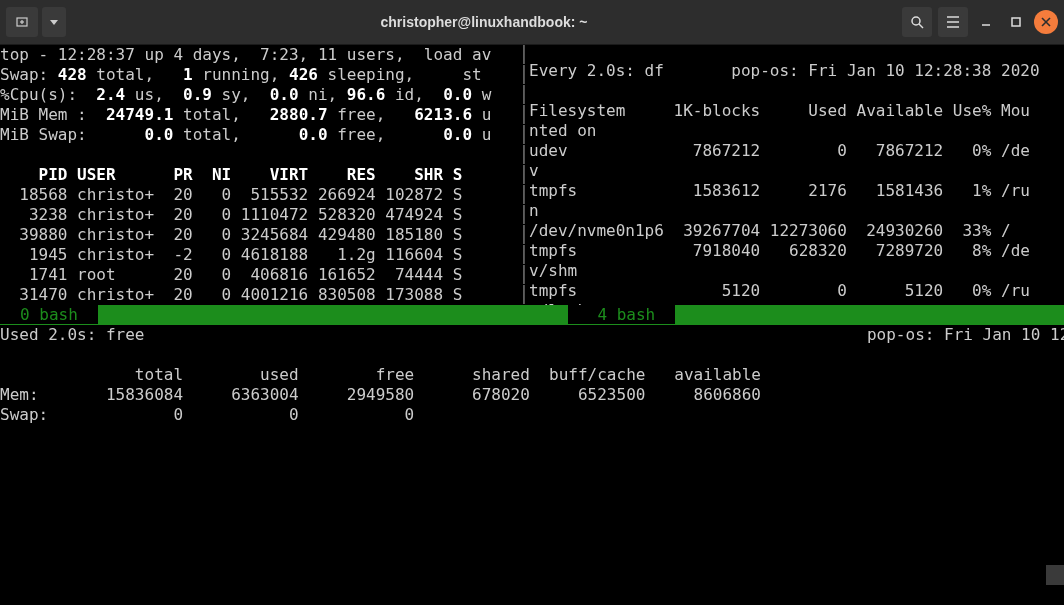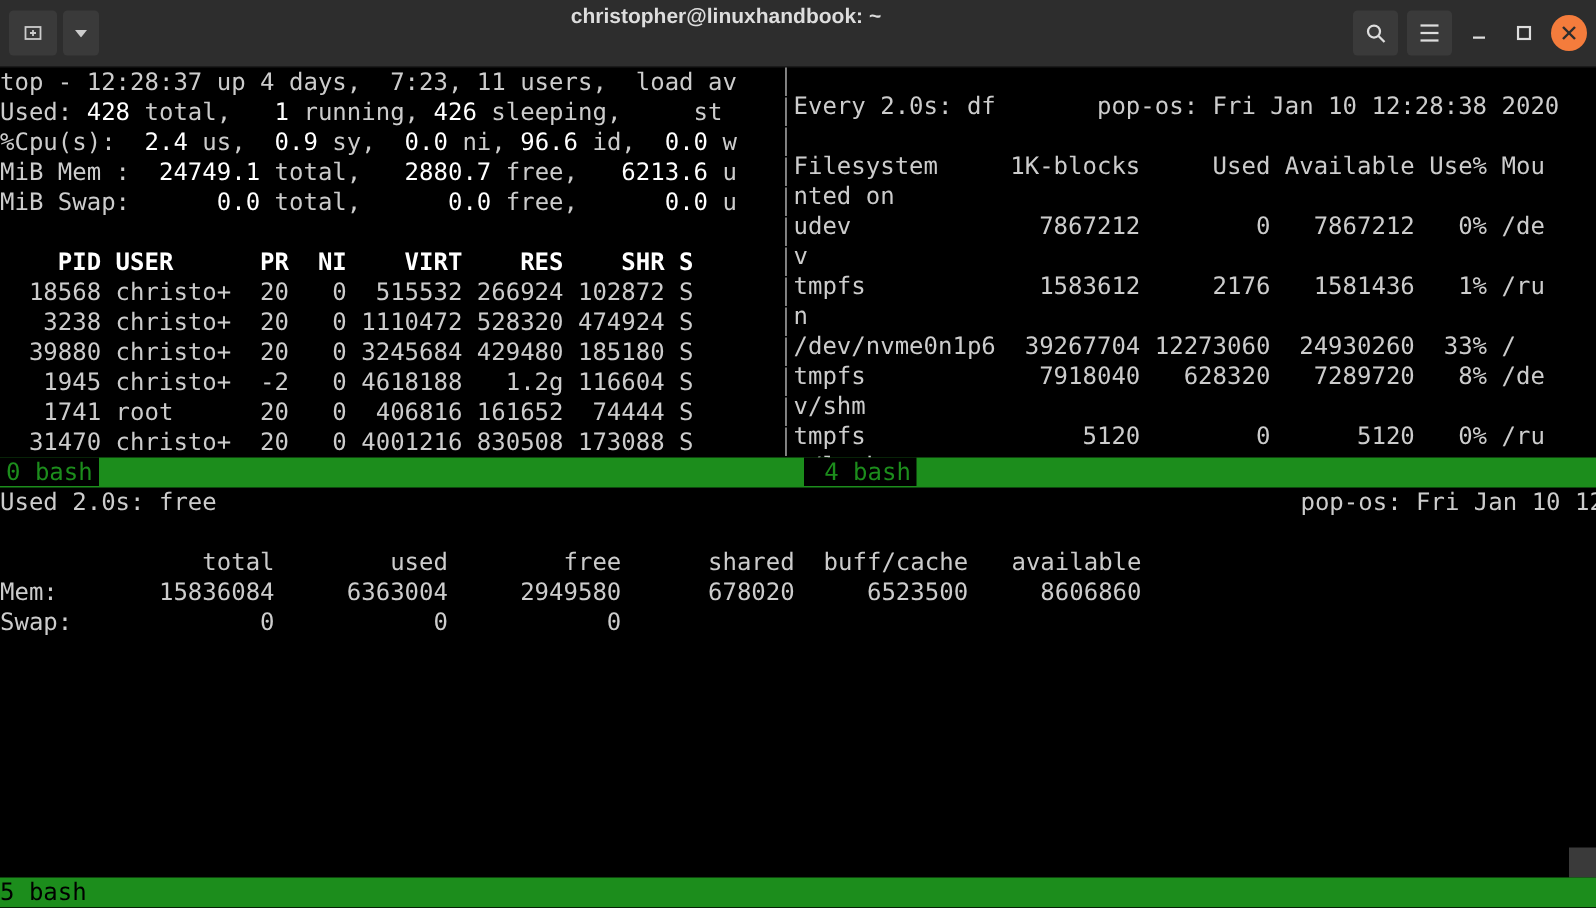--- a/index.html
+++ b/index.html
@@ -1,34 +1,34 @@
 <!DOCTYPE html>
 <html><head>
 <meta charset="utf-8">
 <style>
 html,body{margin:0;padding:0;width:1064px;height:605px;background:#000;font-family:monospace;font-size:16px;line-height:20px;color:#ccc;overflow:hidden}
-.titlebar{height:44px;background:#2d2d2d;display:flex;padding:0 6px;border-bottom:1px solid #1a1a1a}
+.titlebar{height:44px;background:#2d2d2d;display:flex;align-items:center;padding:0 6px;border-bottom:1px solid #1a1a1a}
 .tb-left{display:flex;gap:4px;align-items:center}
 .tb-btn{width:32px;height:30px;background:#3a3a3a;border-radius:3px;display:flex;align-items:center;justify-content:center;color:#ddd;font-size:12px}
 .tb-btn.small{width:24px}
 .tb-title{flex:1;text-align:center;color:#ddd;font-weight:bold;font-size:14px;font-family:sans-serif}
 .tb-right{display:flex;gap:6px;align-items:center}
 .tb-rbtn{width:30px;height:30px;background:#3a3a3a;border-radius:3px;display:flex;align-items:center;justify-content:center;color:#ddd}
 .tb-close{width:24px;height:24px;background:#f47c3c;border-radius:50%;display:flex;align-items:center;justify-content:center;color:#fff;font-weight:bold}
 .tb-win{width:24px;height:24px;display:flex;align-items:center;justify-content:center;color:#ddd}
 .term{position:relative;height:561px;background:#000;color:#ccc}
 .pane{position:absolute;overflow:hidden;white-space:pre;box-sizing:border-box;padding:0}
 .tl{left:0;top:0;width:519px;height:260px}
 .tr{left:529px;top:16px;width:535px;height:260px}
 .divv{position:absolute;left:519px;top:0;width:10px;height:260px;color:#888;line-height:20px;text-align:center}
 .statusA{position:absolute;left:0;top:260px;width:1064px;height:20px;background:#1c8d1c;color:#000}
-.statusA span.inv{background:#000;color:#1c8d1c;padding:0 4px}
+.statusA span.inv{background:#000;color:#1c8d1c;padding:0 20px}
 .mid{position:absolute;left:0;top:280px;width:1064px;height:260px}
 .statusB{position:absolute;left:0;top:540px;width:1064px;height:20px;background:#1c8d1c;color:#000}
-.b{font-weight:normal;color:#fff}
+.b{font-weight:bold;color:#fff}
 .hdr{font-weight:bold;color:#fff}
 .scroll{position:absolute;right:0;top:520px;width:18px;height:20px;background:#3a3a3a}
 svg{display:block}
 </style>
 </head>
 <body>
 
 <div class="titlebar">
   <div class="tb-left">
     <div class="tb-btn">
@@ -74,21 +74,21 @@
           <line x1="1" y1="1" x2="9" y2="9" stroke="#2d2d2d" stroke-width="1.6"></line>
           <line x1="9" y1="1" x2="1" y2="9" stroke="#2d2d2d" stroke-width="1.6"></line>
         </svg>
     </div>
   </div>
 </div>
 
 <div class="term">
 
   <div class="pane tl"><span>top - 12:28:37 up 4 days,  7:23, 11 users,  load av</span>
-<span><span>Used: </span><span class="b">428</span><span> total,   </span><span class="b">1</span><span> running, </span><span class="b">426</span><span> sleeping,   </span><span>  st</span></span>
+<span><span>Swap: </span><span class="b">428</span><span> total,   </span><span class="b">1</span><span> running, </span><span class="b">426</span><span> sleeping,   </span><span>  st</span></span>
 <span><span>%Cpu(s):  </span><span class="b">2.4</span><span> us,  </span><span class="b">0.9</span><span> sy,  </span><span class="b">0.0</span><span> ni, </span><span class="b">96.6</span><span> id,  </span><span class="b">0.0</span><span> w</span></span>
 <span><span>MiB Mem :  </span><span class="b">24749.1</span><span> total,   </span><span class="b">2880.7</span><span> free,   </span><span class="b">6213.6</span><span> u</span></span>
 <span><span>MiB Swap:      </span><span class="b">0.0</span><span> total,      </span><span class="b">0.0</span><span> free,      </span><span class="b">0.0</span><span> u</span></span>
 
 <span class="hdr">    PID USER      PR  NI    VIRT    RES    SHR S</span>
 <span>  18568 christo+  20   0  515532 266924 102872 S</span>
 <span>   3238 christo+  20   0 1110472 528320 474924 S</span>
 <span>  39880 christo+  20   0 3245684 429480 185180 S</span>
 <span>   1945 christo+  -2   0 4618188   1.2g 116604 S</span>
 <span>   1741 root      20   0  406816 161652  74444 S</span>
@@ -125,15 +125,14 @@
   <div class="statusA"><span class="inv">  0 bash</span><span style="display:inline-block;width:470px"></span><span class="inv">  4 bash</span></div>
 
   <div class="pane mid"><span><span>Used 2.0s: free</span>                                                                           <span>pop-os: Fri Jan 10 12:28:39 2020</span></span>
 
 <span>              total        used        free      shared  buff/cache   available</span>
 <span>Mem:       15836084     6363004     2949580      678020     6523500     8606860</span>
 <span>Swap:             0           0           0</span></div>
 
   <div class="scroll"></div>
 
-  <div class="statusB"><span class="inv">  5 bash</span></div>
 
 </div>
 
 </body></html>

